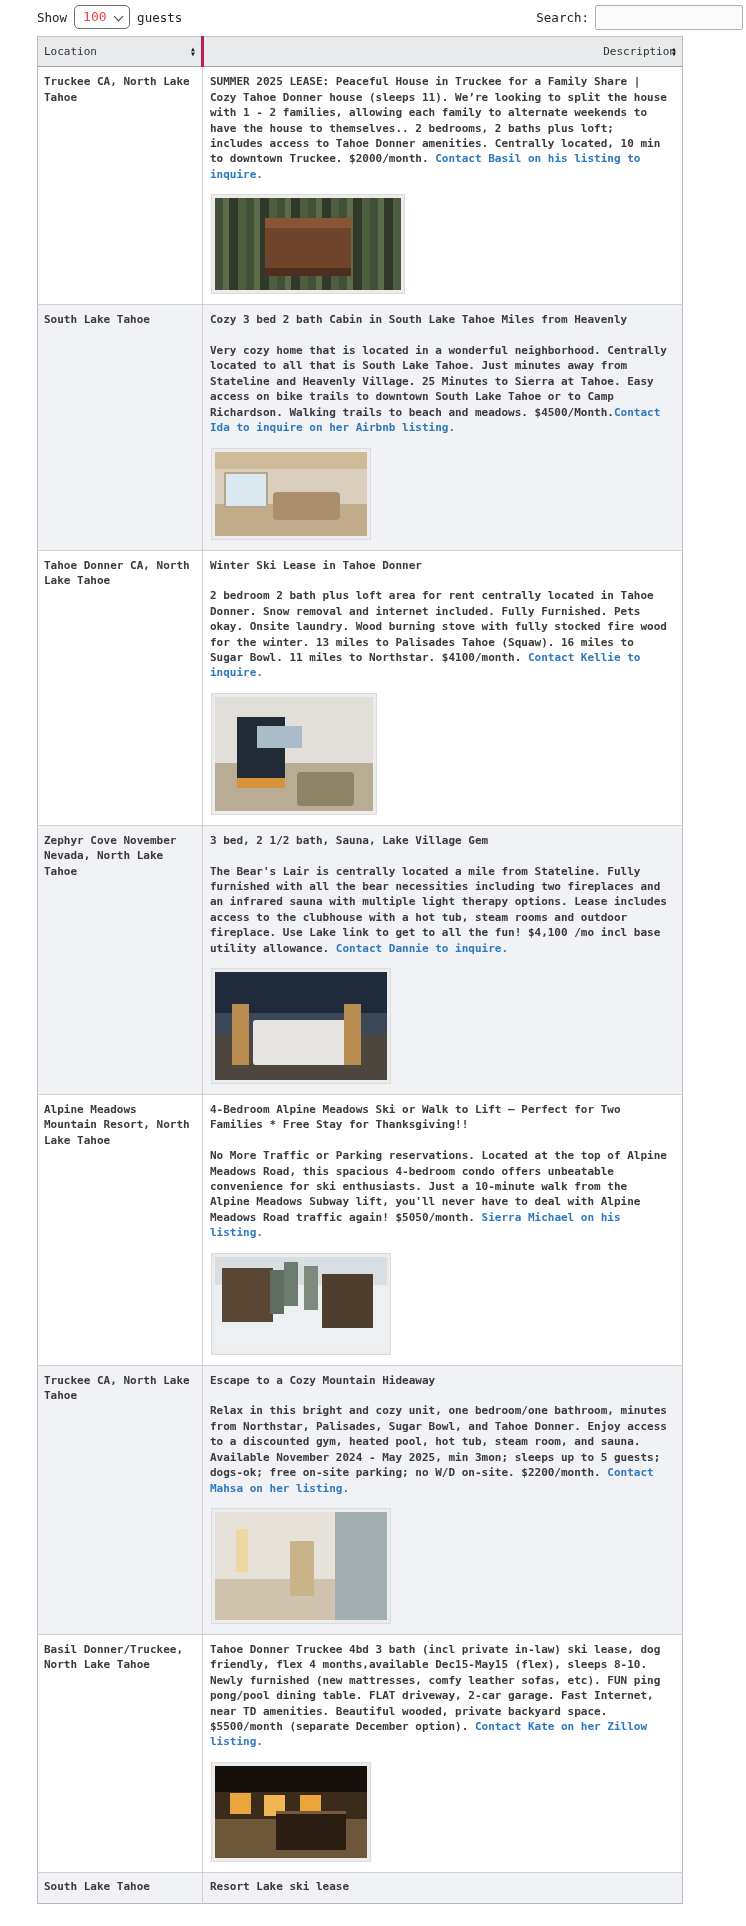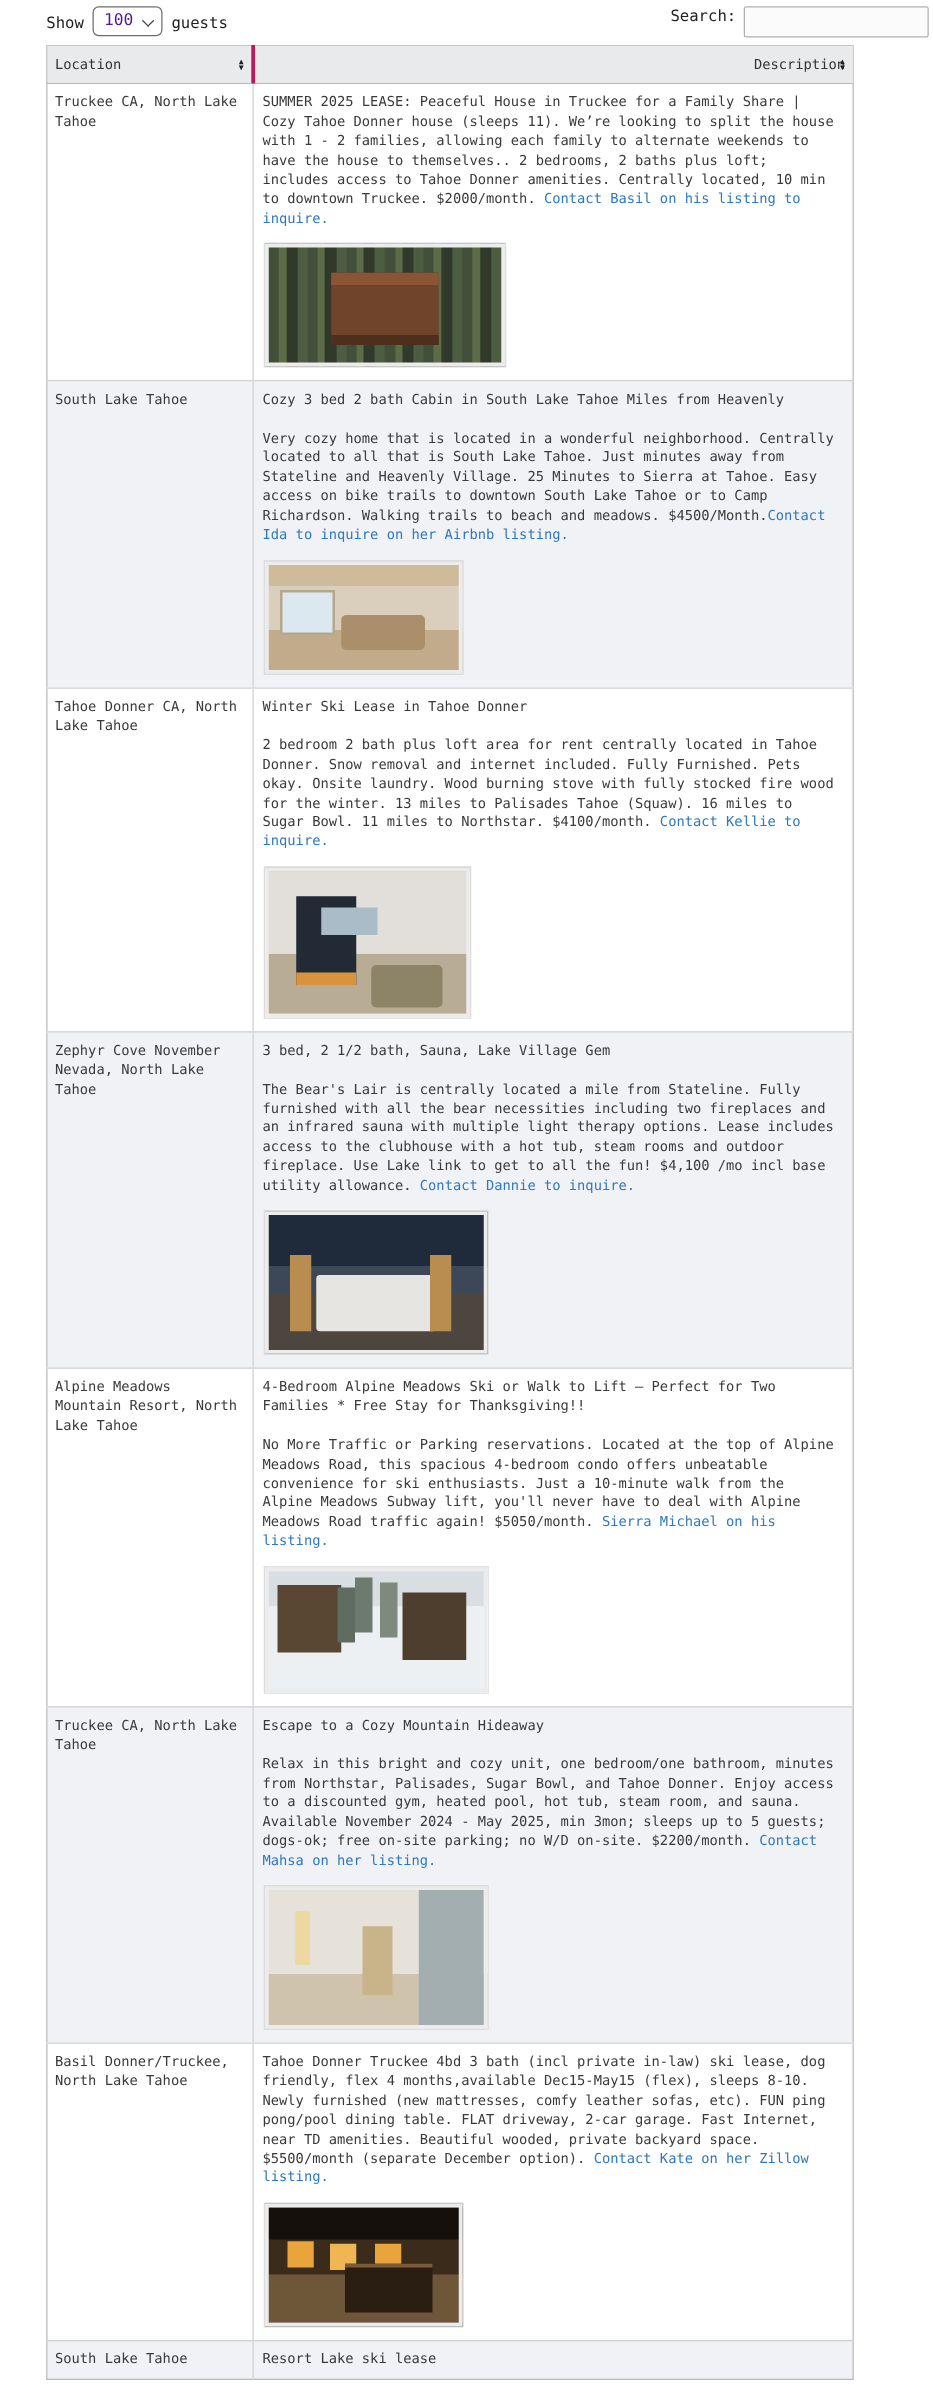--- a/index.html
+++ b/index.html
@@ -9,30 +9,30 @@
     color:#333;
   }
   .page{margin-left:37px;width:706px;border-radius:15px;}
 
   
   .controls{display:flex;align-items:center;height:34px;font-size:12.5px;color:#222;}
   .show-group{display:flex;align-items:center;gap:7px;}
   .select-wrap{position:relative;display:inline-block;}
   select.entries{
     -webkit-appearance:none;appearance:none;
-    font-family:inherit;font-size:13px;color:#4c1d95;
+    font-family:inherit;font-size:13px;color:#ef4444;
     border:1.5px solid #6e6e6e;border-radius:5px;background:#fff;
     padding:2px 22px 2px 8px;height:24px;line-height:18px;
   }
   .select-wrap::after{
     content:"";position:absolute;right:8px;top:8px;width:6px;height:6px;
     border-right:1.6px solid #444;border-bottom:1.6px solid #444;
     transform:rotate(45deg);pointer-events:none;
   }
-  .search-group{margin-left:auto;display:flex;gap:6px;}
+  .search-group{margin-left:auto;display:flex;align-items:center;gap:6px;}
   input.search{
     width:148px;height:25px;border:1px solid #b0b0b0;border-radius:2px;
     background:#fbfbfc;font-family:inherit;font-size:12px;padding:0 6px;box-sizing:border-box;
   }
 
   
   table.listing{
     width:646px;border-collapse:collapse;table-layout:fixed;
     font-size:11px;line-height:15.4px;color:#3a3a3a;
     border:1px solid #b9b9b9;margin-top:2px;
@@ -45,20 +45,21 @@
   }
   thead th + th{border-left:3px solid #be185d;text-align:right;}
   .sort-icon{
     position:absolute;right:6px;top:50%;transform:translateY(-50%);
     display:inline-flex;flex-direction:column;align-items:center;line-height:5px;
     font-size:6.5px;color:#1f1f1f;
   }
   tbody td{
     vertical-align:top;border-top:1px solid #cfcfcf;
     padding:7px 6px 9px 6px;
+    font-weight:bold;
   }
   tbody td + td{border-left:1px solid #cfcfcf;padding-left:7px;padding-right:10px;}
   tbody tr:nth-child(even){background:#f1f2f5;}
   .loc{white-space:normal;word-wrap:break-word;}
   .desc{white-space:pre-wrap;}
   .desc a{color:#2e79bd;text-decoration:none;}
 
   
   .photo{
     margin:13px 0 2px 2px;border:3px solid #ececec;box-shadow:0 0 0 1px #dcdcdc;

